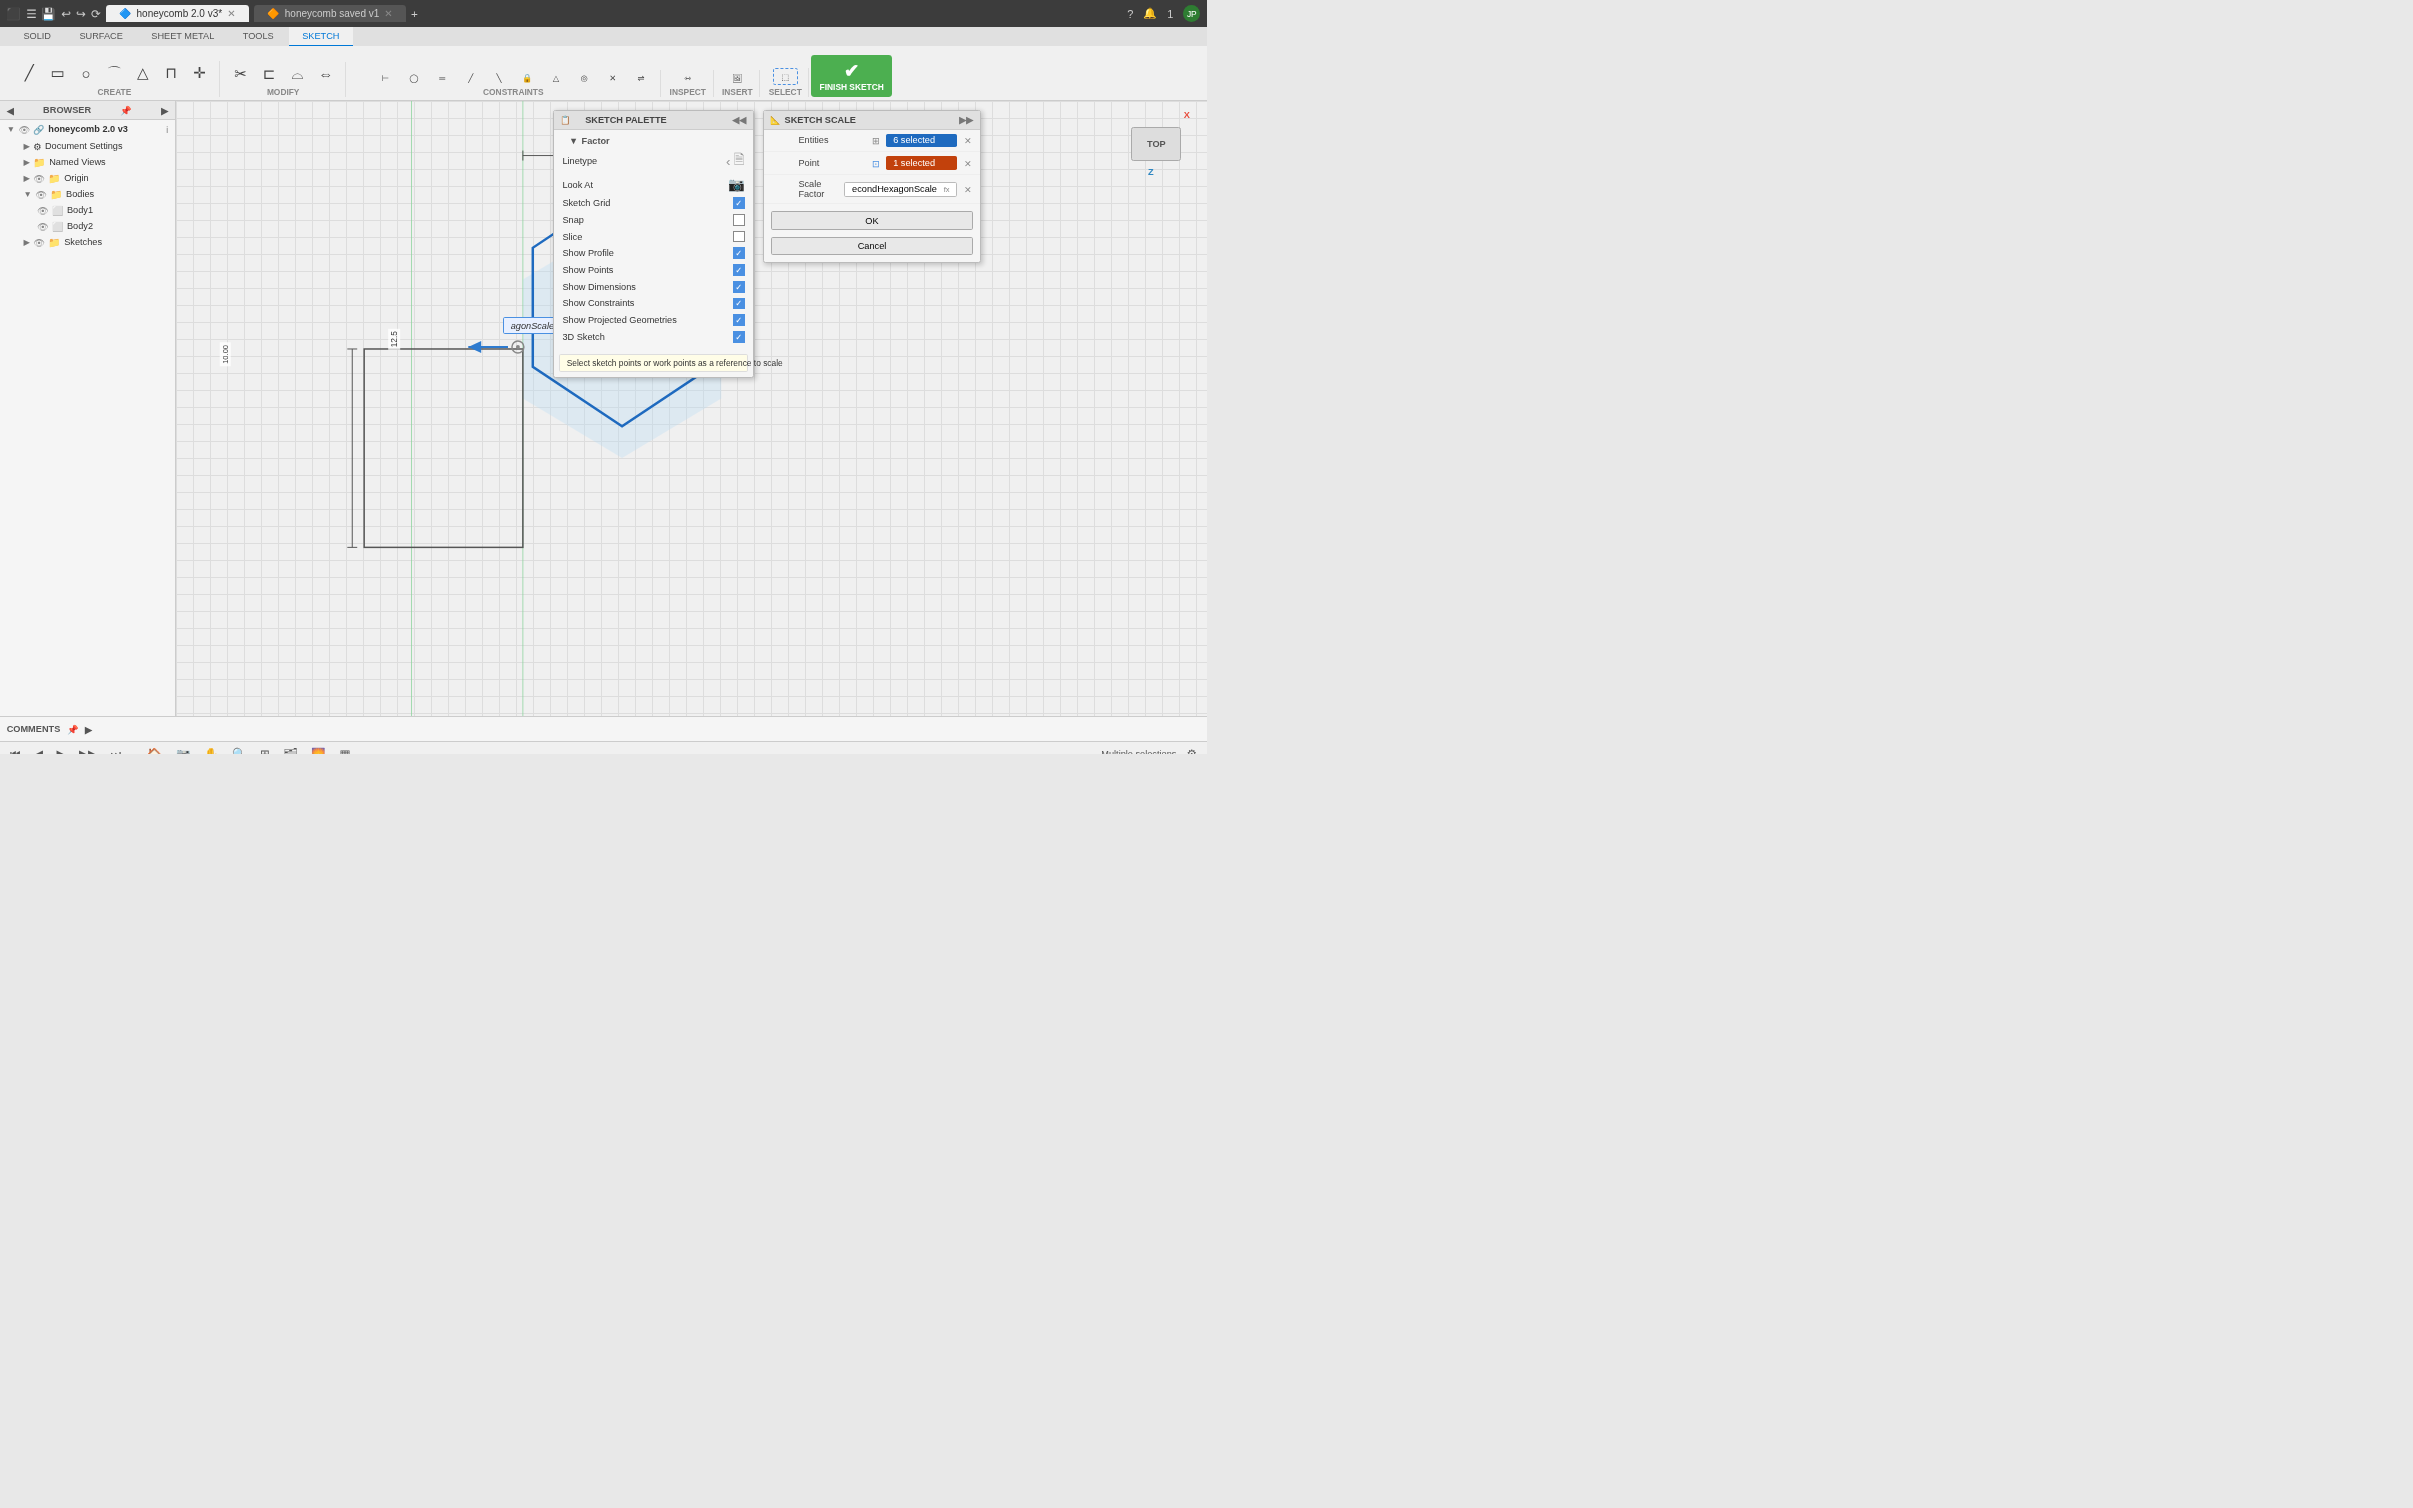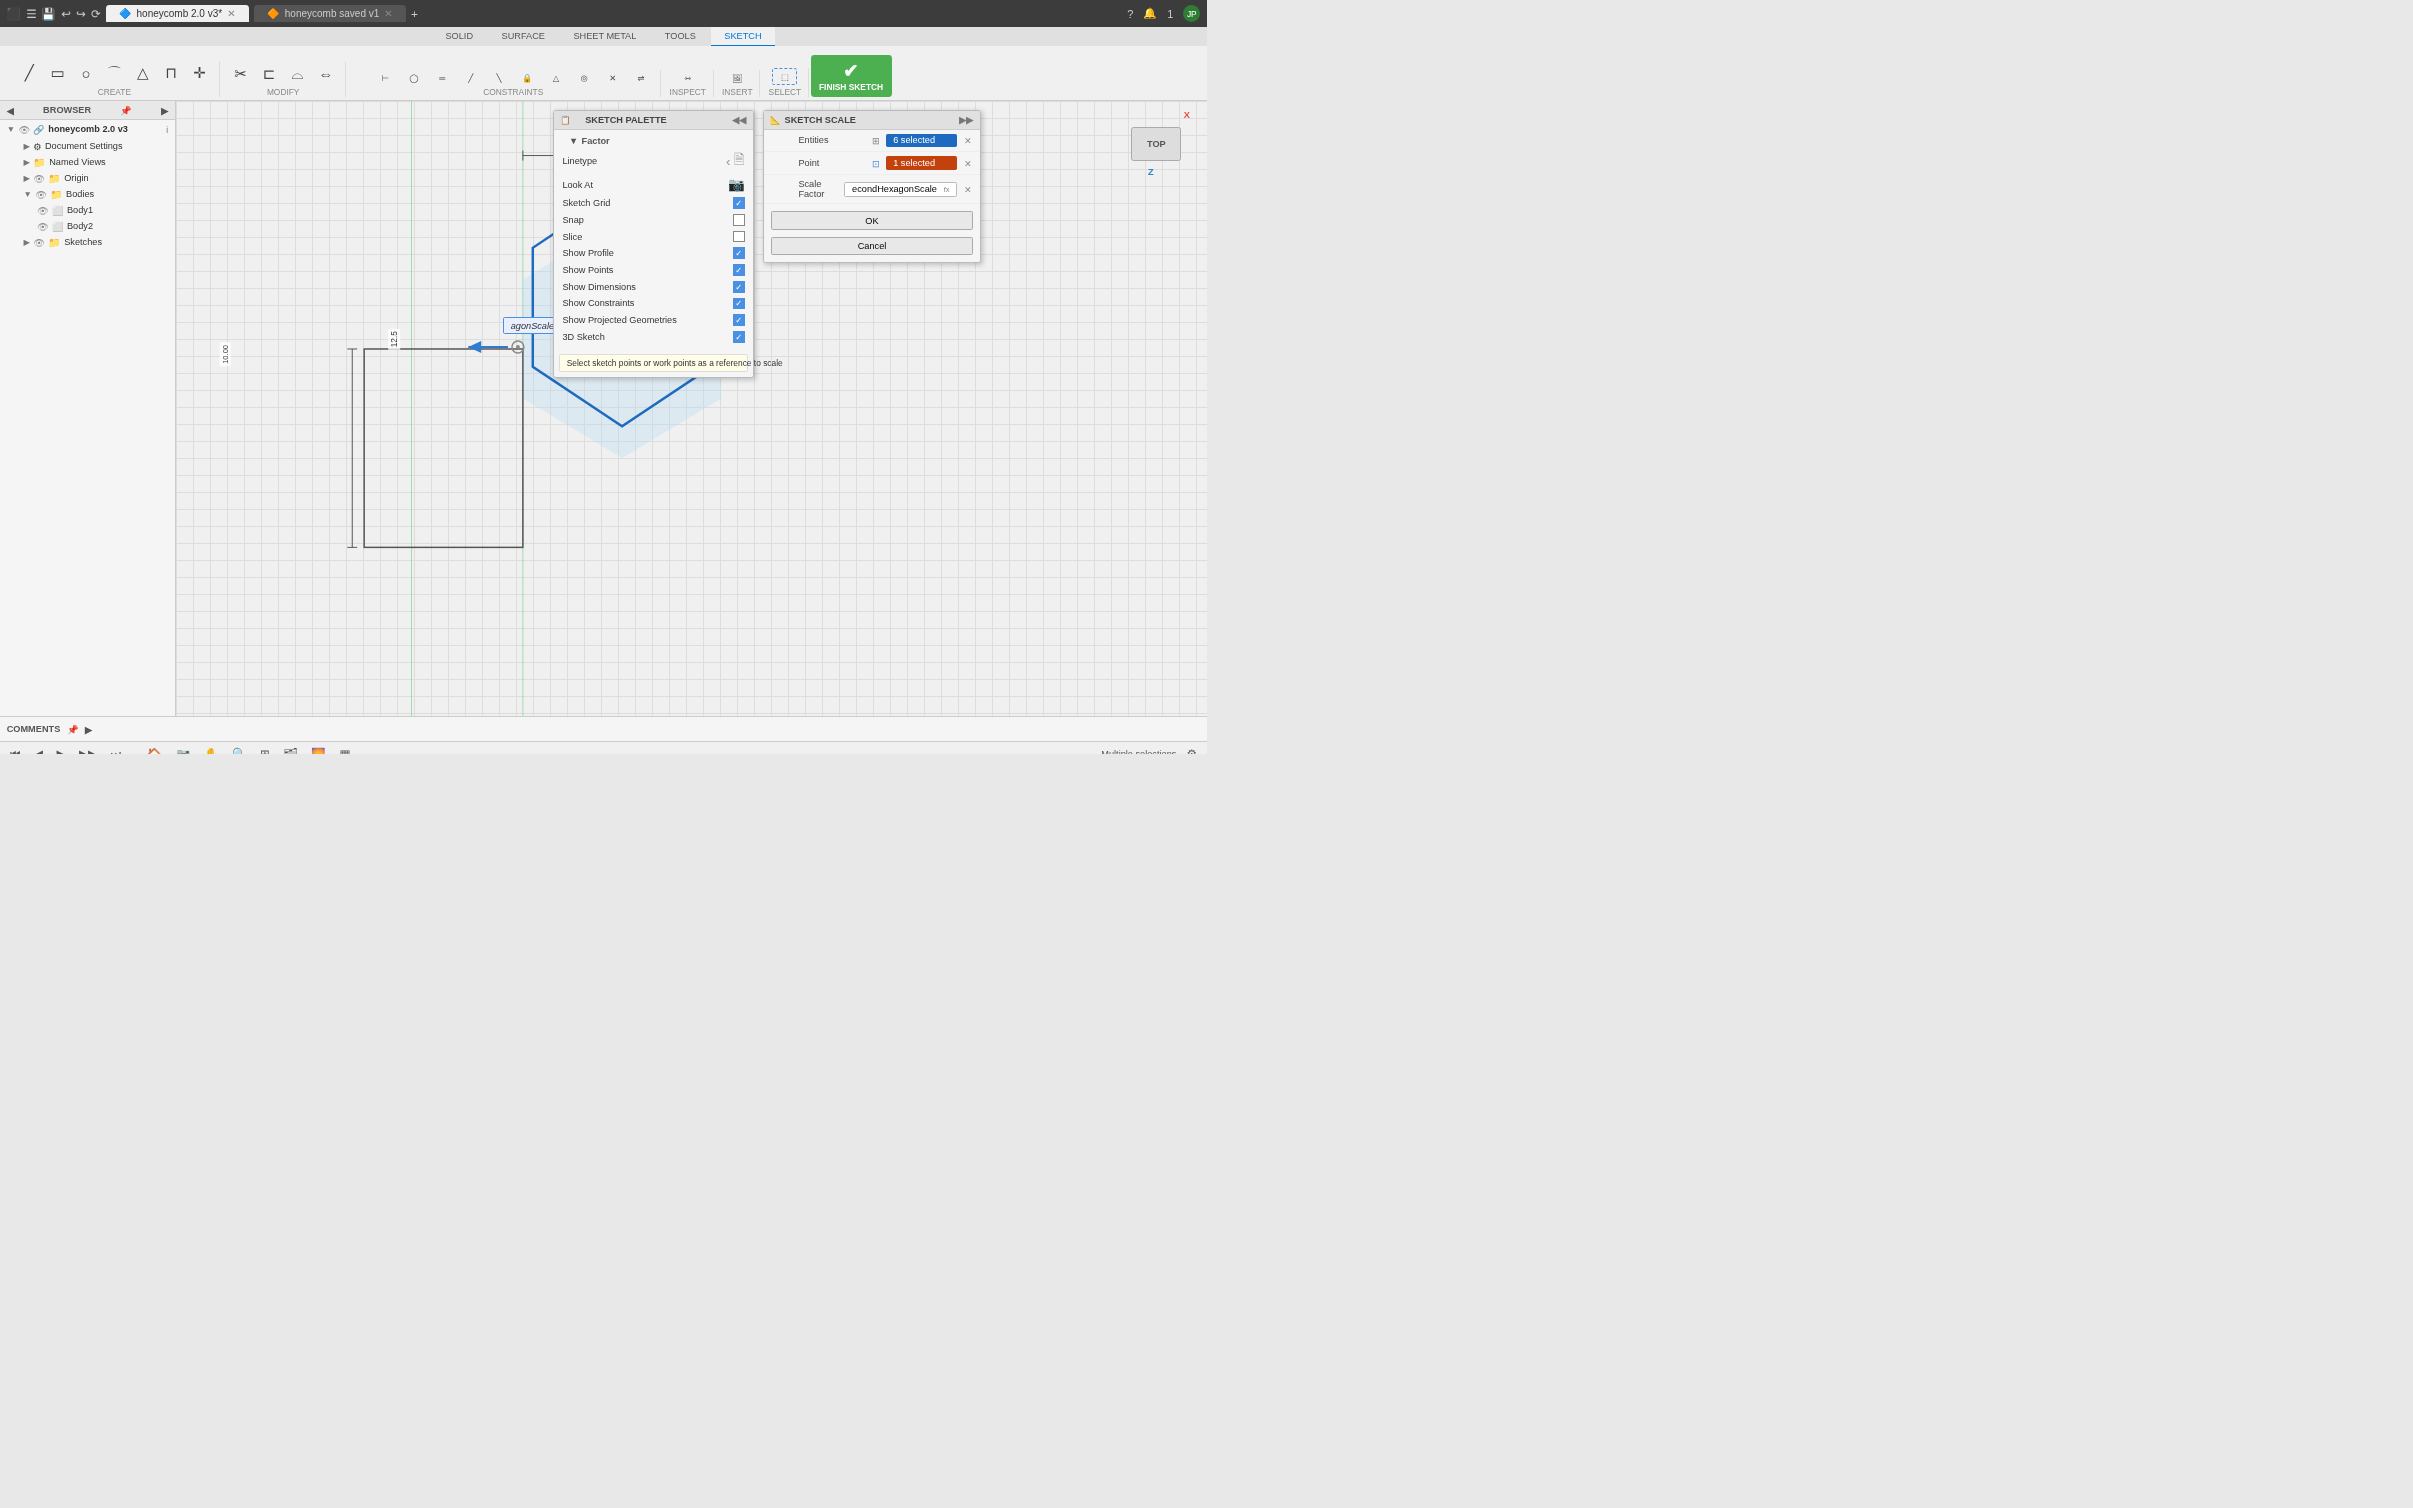--- a/index.html
+++ b/index.html
@@ -38,21 +38,20 @@
     
     .ribbon {
       background: #f0f0f0;
       border-bottom: 0.8px solid #ccc;
     }
     .ribbon-tabs {
       display: flex;
       background: #e0e0e0;
       padding: 0 10px;
       gap: 1.7px;
-      justify-content: center;
     }
     .ribbon-tab {
       padding: 4.2px 13.4px;
       font-size: 9.2px;
       font-weight: 500;
       color: #555;
       cursor: pointer;
       border-bottom: 1.7px solid transparent;
     }
     .ribbon-tab.active {
@@ -77,20 +76,21 @@
     }
     .ribbon-group-items {
       display: flex;
       align-items: center;
       gap: 3.4px;
     }
     .ribbon-group-label {
       font-size: 8.4px;
       color: #888;
       text-align: center;
+      font-weight: bold;
     }
     .ribbon-btn {
       display: flex;
       flex-direction: column;
       align-items: center;
       padding: 2.5px 5px;
       cursor: pointer;
       border-radius: 2.5px;
       font-size: 8.4px;
       color: #444;

